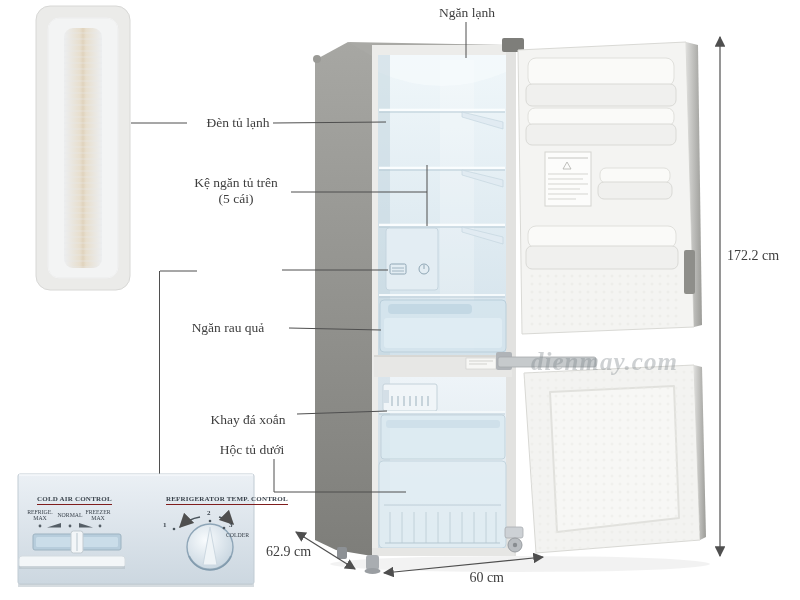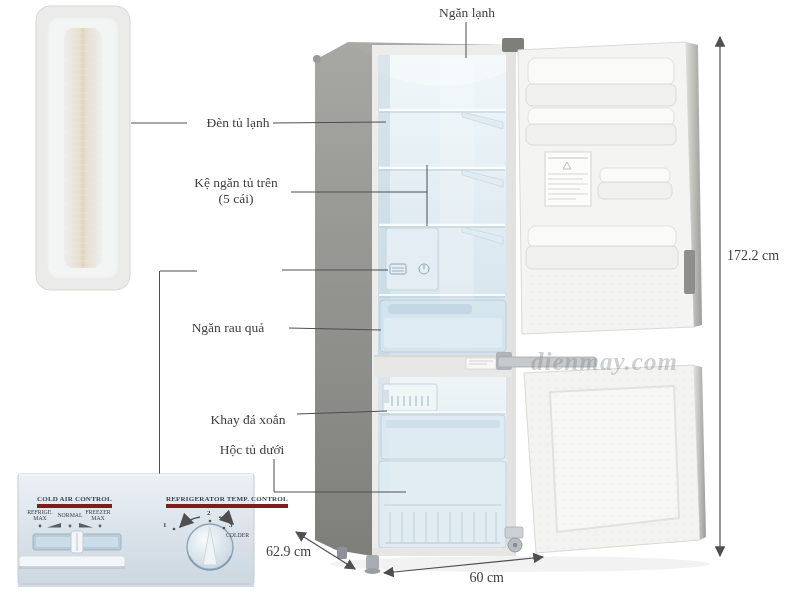--- a/index.html
+++ b/index.html
@@ -5,21 +5,21 @@
   html,body{margin:0;padding:0;background:#fff;}
   .stage{position:relative;width:800px;height:600px;background:#ffffff;overflow:hidden;
          font-family:Liberation Serif, serif;}
   .stage svg{position:absolute;left:0;top:0;}
   .ann{position:absolute;color:#3e3e3e;font-size:13.5px;line-height:15px;text-align:center;}
   .dim{position:absolute;color:#3e3e3e;font-size:14px;white-space:nowrap;}
   .watermark{position:absolute;left:531px;top:348px;width:170px;font-size:25px;font-weight:bold;
              font-style:italic;color:rgba(125,134,140,0.38);letter-spacing:1px;}
   
   .cp{position:absolute;color:#3a434c;white-space:nowrap;}
-  .cp-title{font-size:7px;font-weight:bold;border-bottom:4px solid #7f1d1d;padding-bottom:1px;
+  .cp-title{font-size:7px;font-weight:bold;border-bottom:1px solid #7f1d1d;padding-bottom:1px;
             letter-spacing:0.2px;}
   .cp-sm{font-size:5.8px;line-height:6px;text-align:center;}
   .cp-num{font-size:7px;font-weight:bold;}
   .cp-colder{font-size:5.8px;}
 </style>
 </head>
 <body>
 
 <div class="stage">
 

